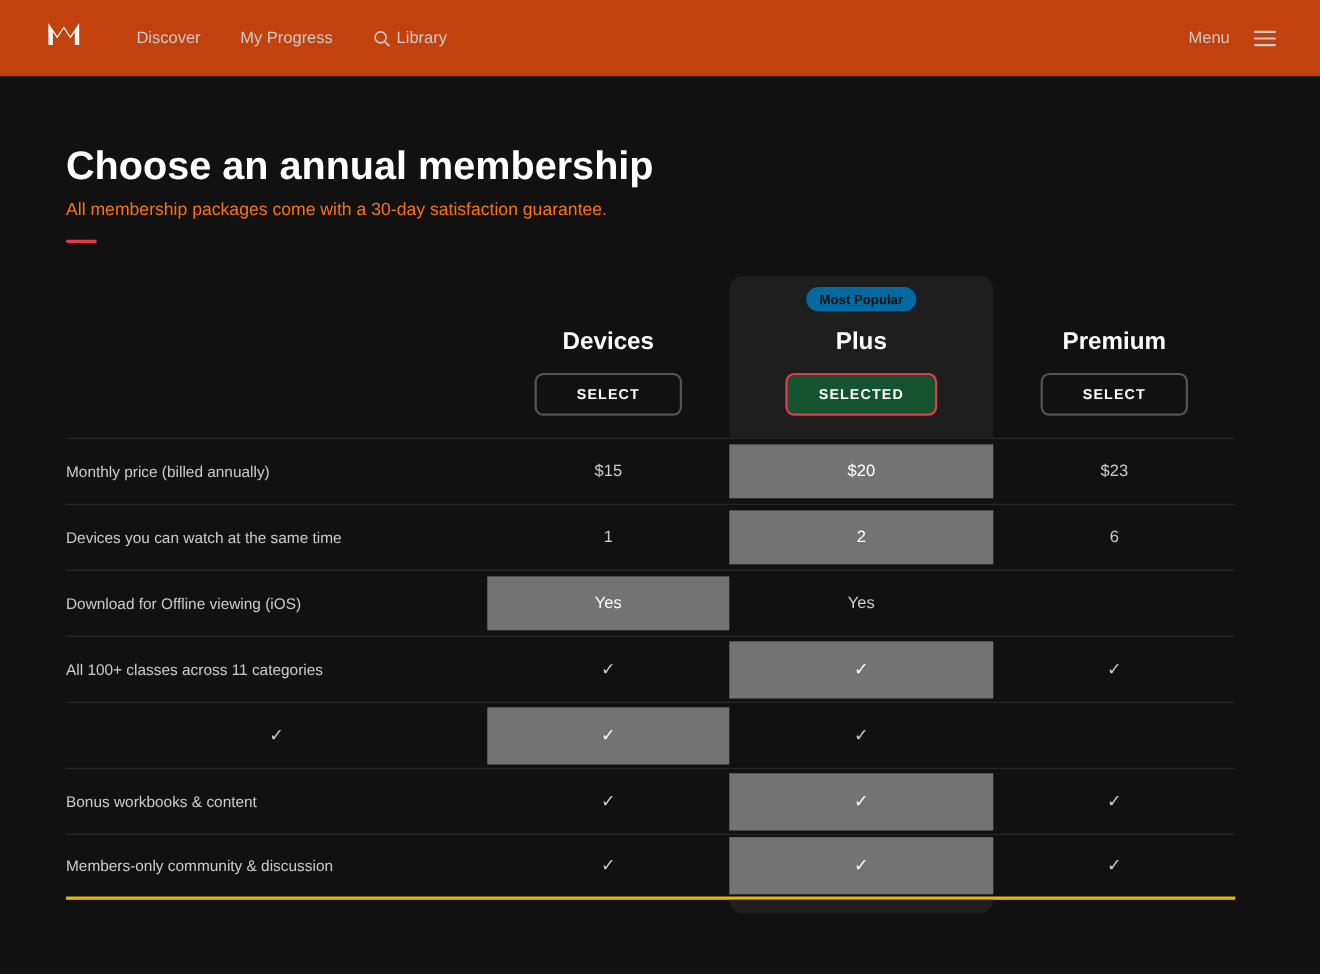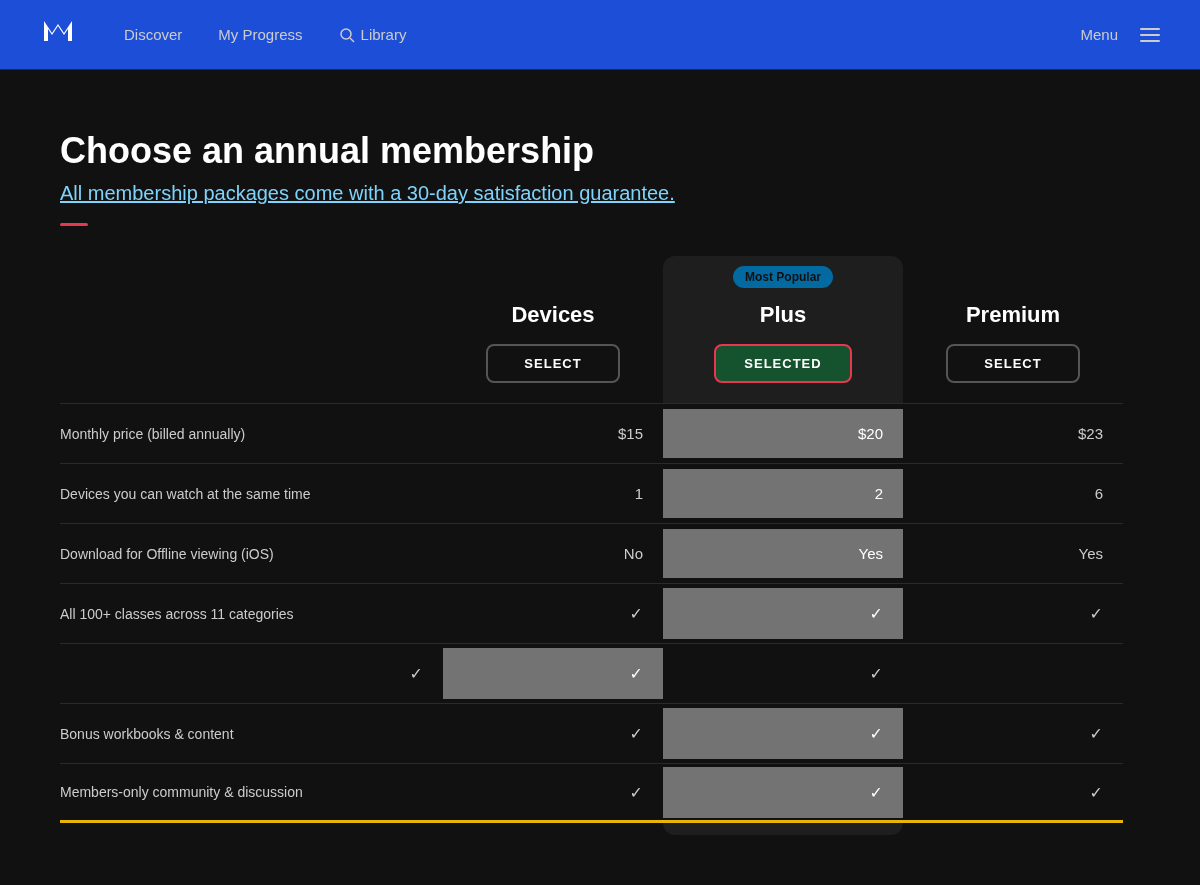--- a/index.html
+++ b/index.html
@@ -6,21 +6,21 @@
     body {
       background: #111;
       color: #fff;
       font-family: -apple-system, BlinkMacSystemFont, 'Segoe UI', sans-serif;
       min-height: 885px;
       width: 1200px;
     }
 
     
     nav {
-      background: #1d4ed8;
+      background: #c2410c;
       height: 70px;
       display: flex;
       align-items: center;
       padding: 0 40px;
       border-bottom: 1px solid #2a2a2a;
     }
     .nav-logo {
       font-size: 28px;
       font-weight: 900;
       color: #fff;
@@ -74,23 +74,22 @@
     .heading-section {
       margin-bottom: 30px;
     }
     .heading-section h1 {
       font-size: 36px;
       font-weight: 700;
       color: #fff;
       margin-bottom: 10px;
     }
     .heading-section p {
-      font-size: 20px;
-      color: #7dd3fc;
-      text-decoration: underline;
+      font-size: 16px;
+      color: #f97316;
     }
     .red-dash {
       width: 28px;
       height: 3px;
       background: #e8384f;
       margin-top: 18px;
       border-radius: 2px;
     }
 
     
@@ -165,21 +164,21 @@
     }
     .table-row:last-child {
       border-bottom: 3px solid #eab308;
     }
     .row-label {
       font-size: 14px;
       color: #ccc;
       padding: 16px 0;
     }
     .row-cell {
-      text-align: right;
+      text-align: center;
       font-size: 15px;
       color: #ccc;
       padding: 16px 20px;
     }
     .row-cell.plus-col {
       background: #737373;
       color: #fff;
     }
     .row-cell.plus-col:last-of-type {
       border-radius: 0;
@@ -274,21 +273,20 @@
     <div class="row-cell">$23</div>
   </div>
       <div class="table-row">
     <div class="row-label">Devices you can watch at the same time</div>
     <div class="row-cell">1</div>
     <div class="row-cell plus-col">2</div>
     <div class="row-cell">6</div>
   </div>
       <div class="table-row">
     <div class="row-label">Download for Offline viewing (iOS)</div>
-    <div class="row-cell">No</div>
     <div class="row-cell plus-col">Yes</div>
     <div class="row-cell">Yes</div>
   </div>
       <div class="table-row">
     <div class="row-label">All 100+ classes across 11 categories</div>
     <div class="row-cell"><span class="checkmark">✓</span></div>
     <div class="row-cell plus-col"><span class="checkmark plus">✓</span></div>
     <div class="row-cell"><span class="checkmark">✓</span></div>
   </div>
       <div class="table-row">

